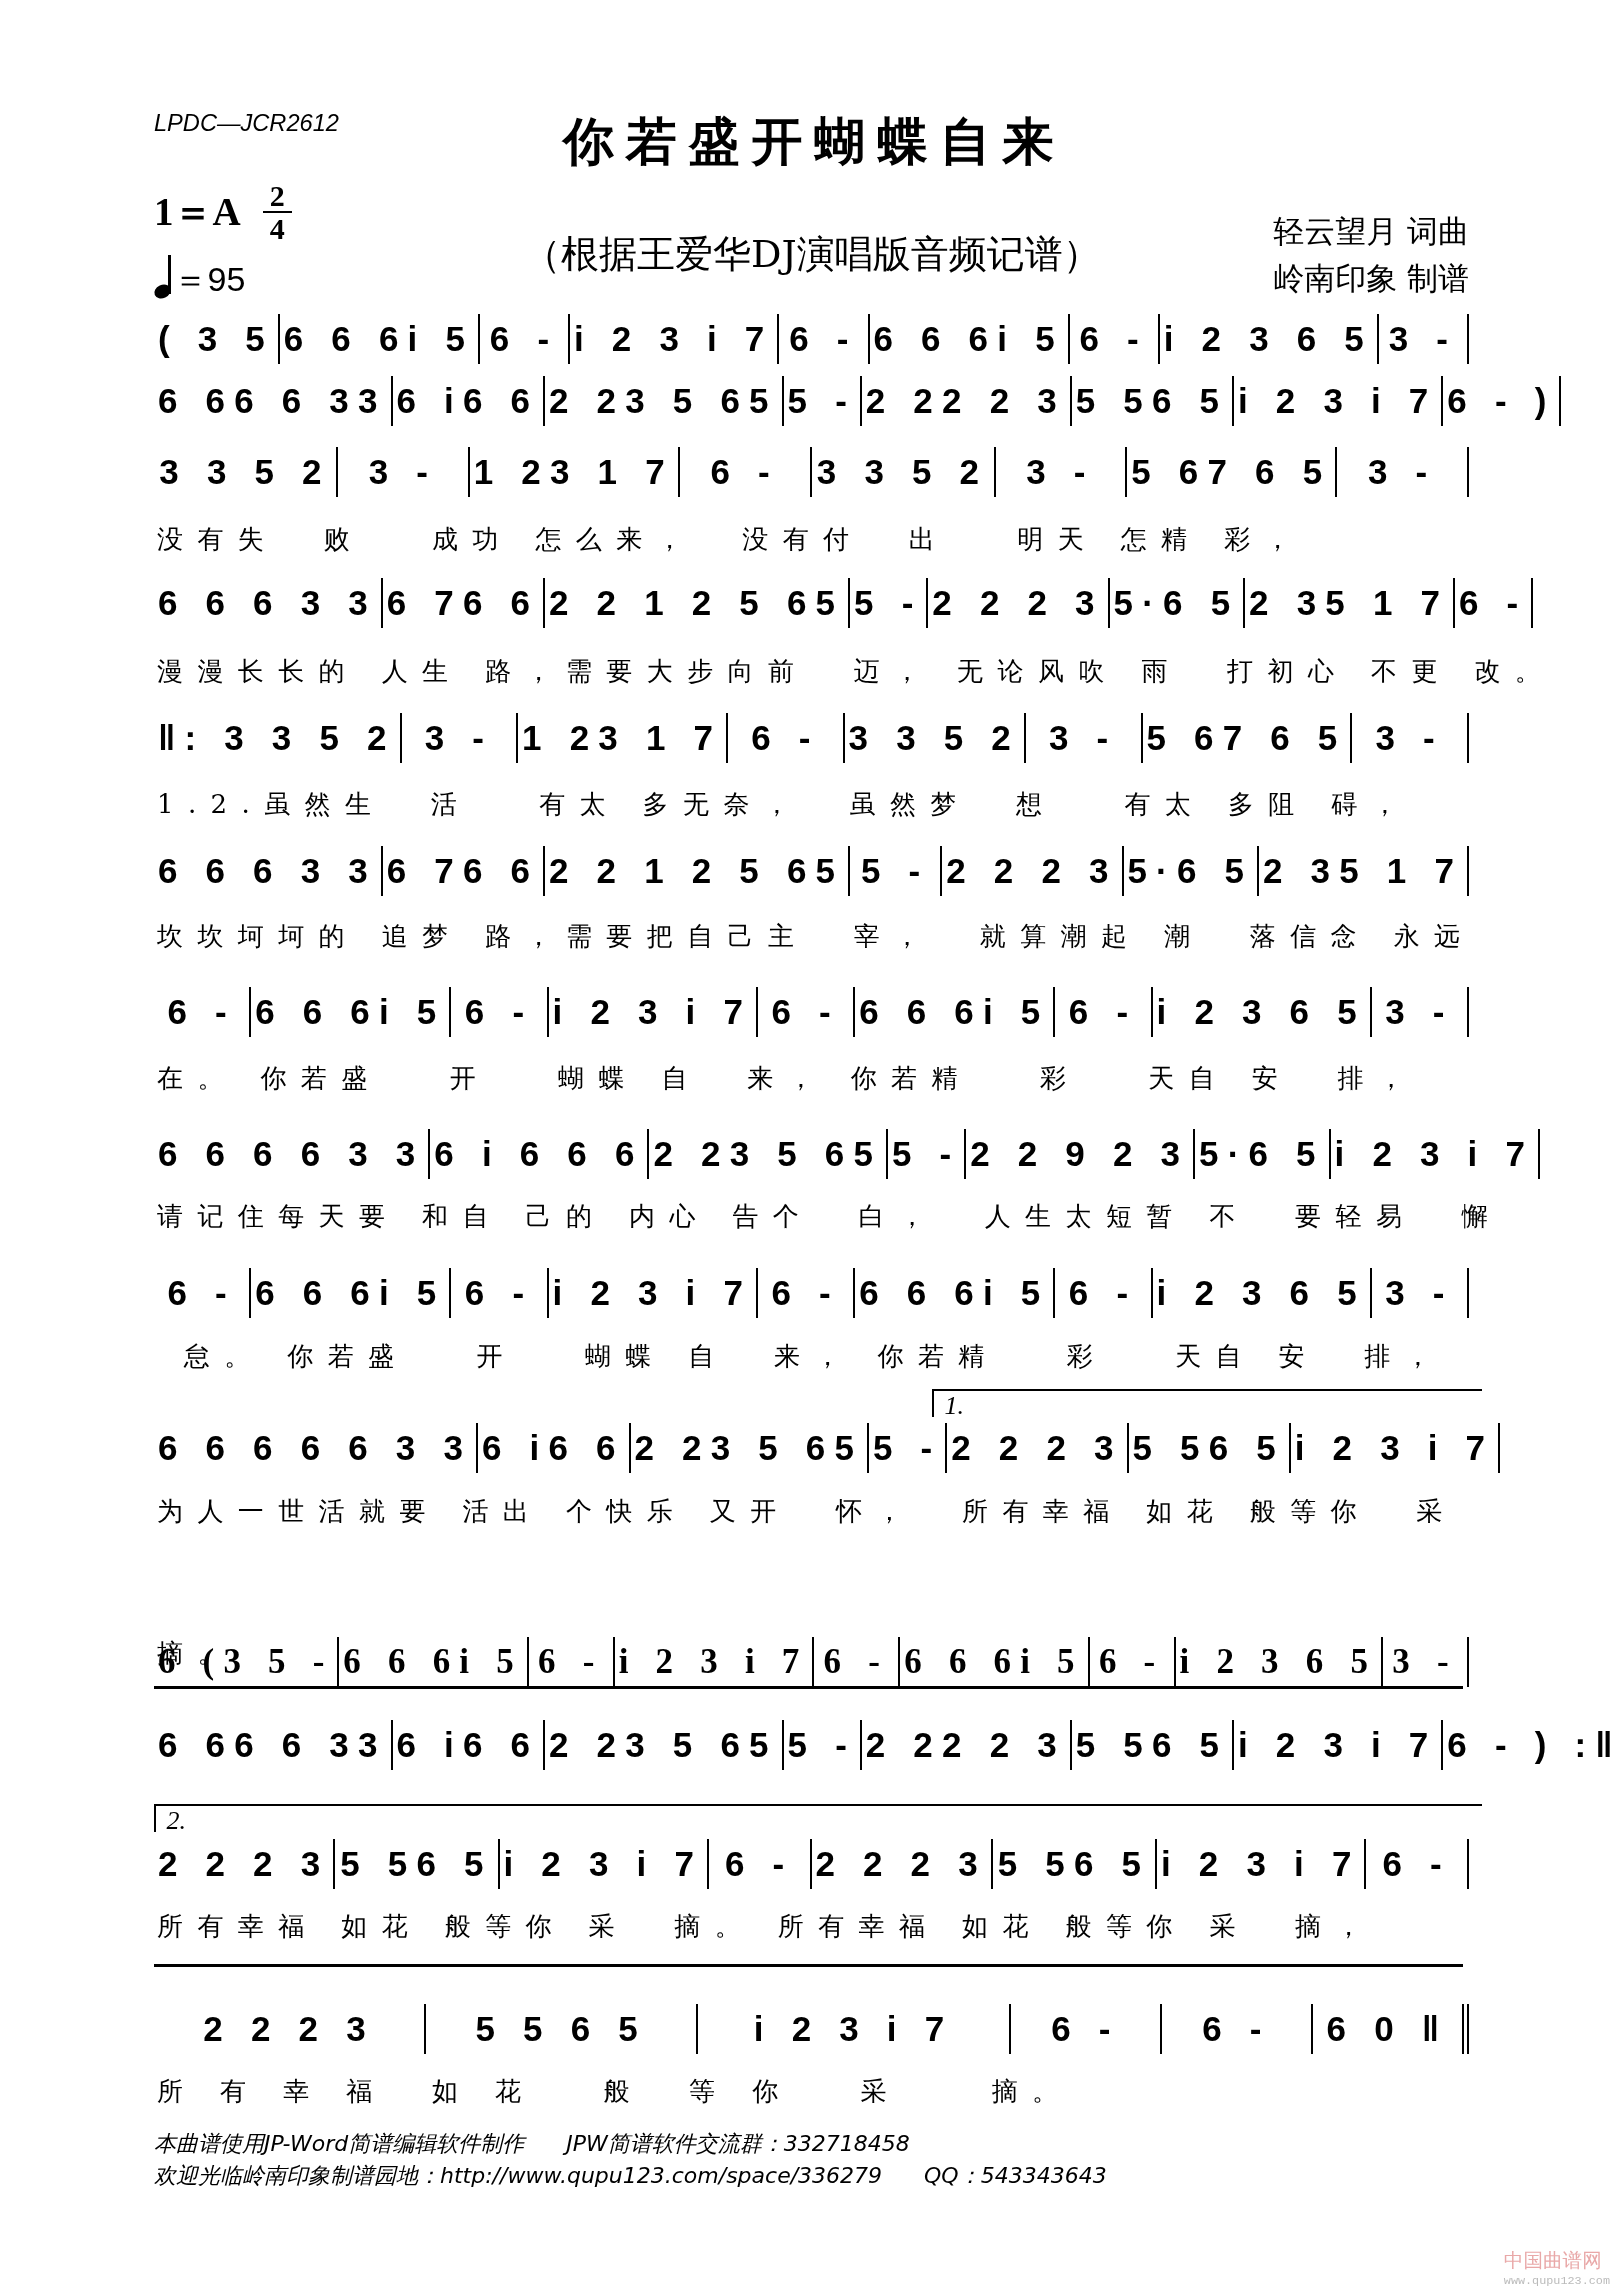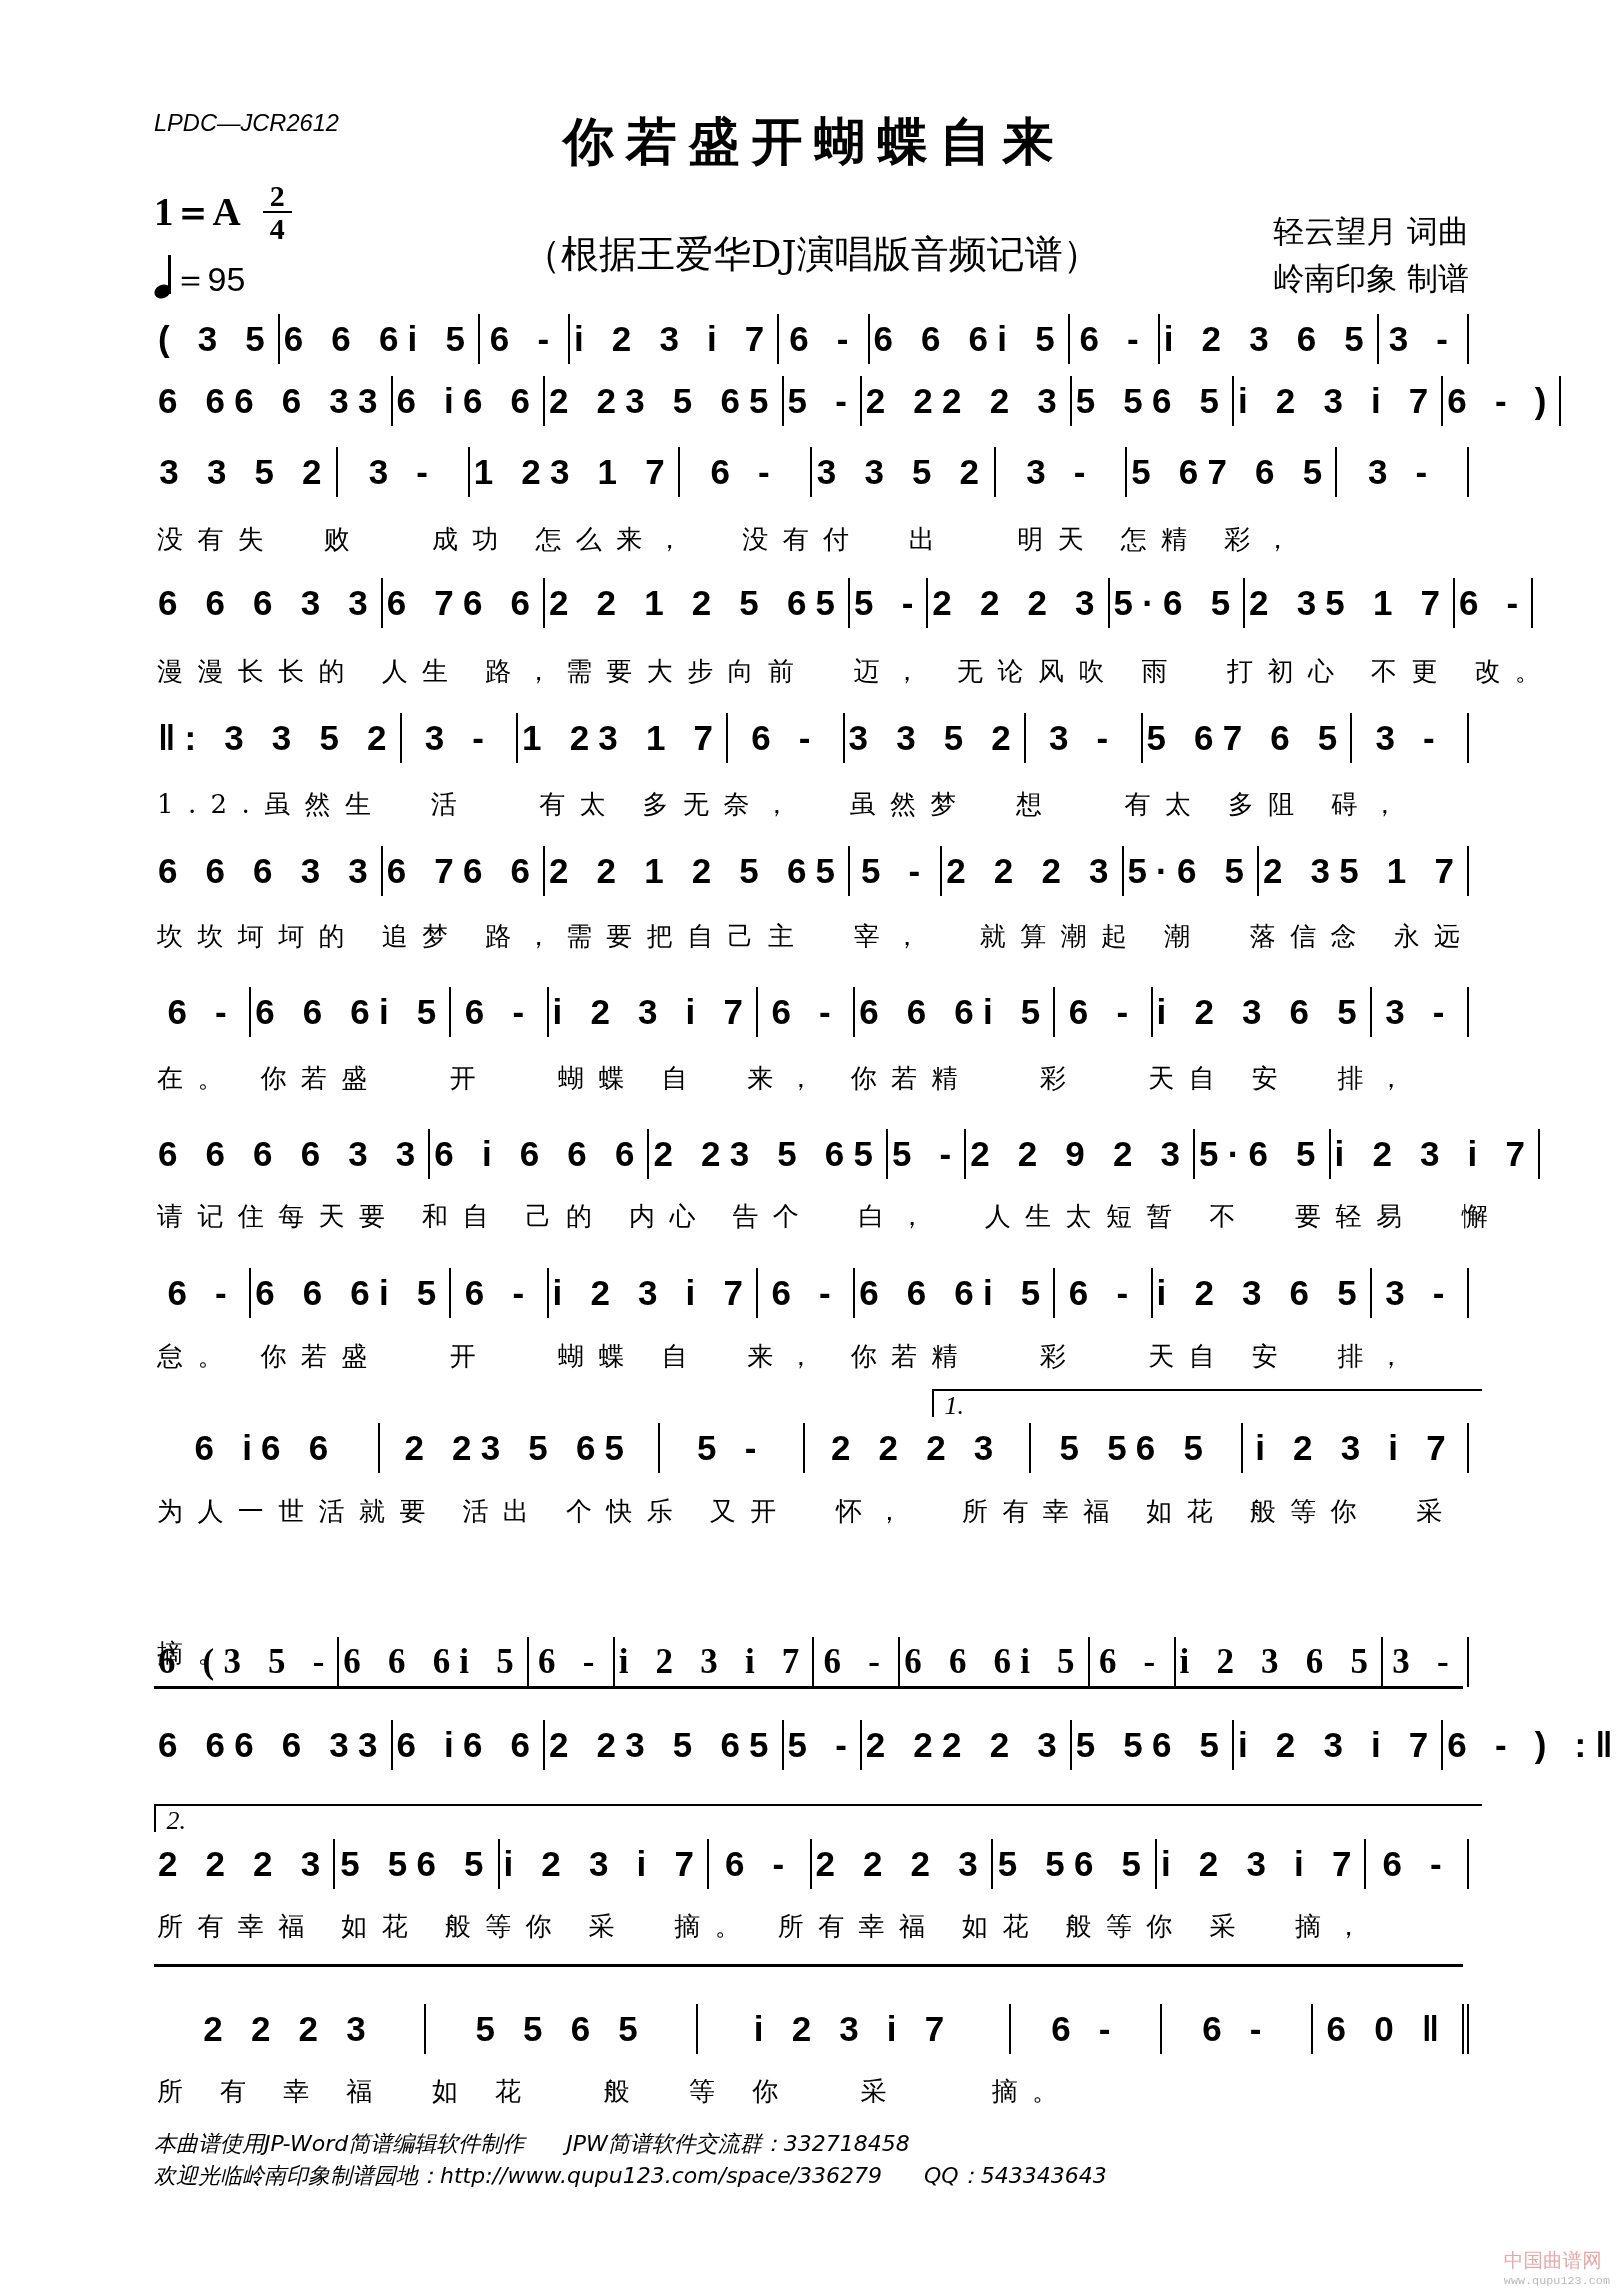--- a/index.html
+++ b/index.html
@@ -150,24 +150,25 @@
   <span class="measure" style="flex:0.6">6 -</span>
   <span class="measure">6 6 6i 5</span>
   <span class="measure" style="flex:0.6">6 -</span>
   <span class="measure">i 2 3 i 7</span>
   <span class="measure" style="flex:0.6">6 -</span>
   <span class="measure">6 6 6i 5</span>
   <span class="measure" style="flex:0.6">6 -</span>
   <span class="measure">i 2 3 6 5</span>
   <span class="measure" style="flex:0.6">3 -</span>
 </div>
-<div class="abs lyric" style="top:1339px;">怠。 你若盛   开   蝴蝶 自  来， 你若精   彩   天自 安  排，</div>
+<div class="abs lyric" style="top:1339px;text-align:center;">怠。 你若盛   开   蝴蝶 自  来， 你若精   彩   天自 安  排，</div>
 
 <div class="abs volta" style="left:932px; top:1389px; width:537px;">1.</div>
 <div class="abs line" style="top:1423px;">
+  <span class="measure" style="flex:1.3">6 6 6 6 6 3 3</span>
   <span class="measure" style="flex:0.8">6 i6 6</span>
   <span class="measure" style="flex:1">2 23 5 65</span>
   <span class="measure" style="flex:0.5">5 -</span>
   <span class="measure" style="flex:0.8">2 2 2 3</span>
   <span class="measure" style="flex:0.75">5 56 5</span>
   <span class="measure" style="flex:0.8">i 2 3 i 7</span>
 </div>
 <div class="abs lyric" style="top:1494px;">为人一世活就要 活出 个快乐 又开  怀，  所有幸福 如花 般等你  采</div>
 
 <div class="abs line" style="top:1637px;font-family:Liberation Serif, serif;">

